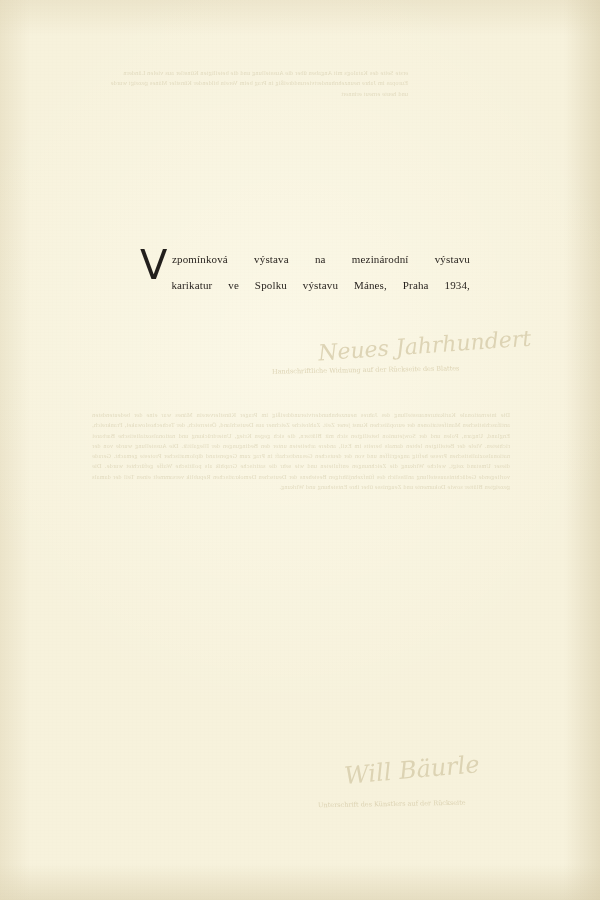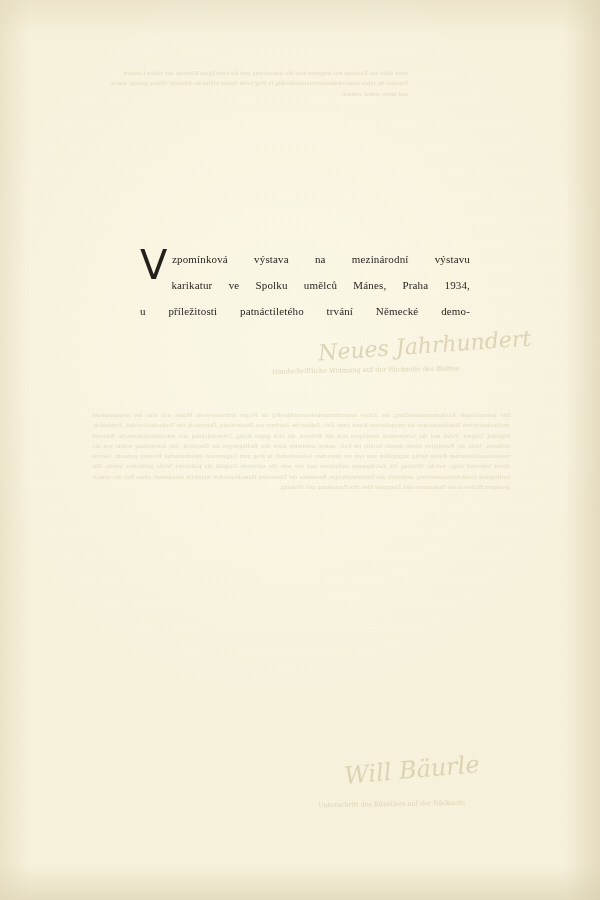--- a/index.html
+++ b/index.html
@@ -165,17 +165,16 @@
   <div class="ghost-sign" id="ghost-sign-1-sub">Handschriftliche Widmung auf der Rückseite des Blattes</div>
 
   <div class="bleed" id="bleed-body">Die internationale Karikaturenausstellung des Jahres neunzehnhundertvierunddreißig im Prager Künstlerverein Mánes war eine der bedeutendsten antifaschistischen Manifestationen der europäischen Kunst jener Zeit. Zahlreiche Zeichner aus Deutschland, Österreich, der Tschechoslowakei, Frankreich, England, Ungarn, Polen und der Sowjetunion beteiligten sich mit Blättern, die sich gegen Krieg, Unterdrückung und nationalsozialistische Barbarei richteten. Viele der Beteiligten lebten damals bereits im Exil, andere arbeiteten unter den Bedingungen der Illegalität. Die Ausstellung wurde von der nationalsozialistischen Presse heftig angegriffen und von der deutschen Gesandtschaft in Prag zum Gegenstand diplomatischer Proteste gemacht. Gerade dieser Umstand zeigt, welche Wirkung die Zeichnungen entfalteten und wie sehr die satirische Graphik als politische Waffe gefürchtet wurde. Die vorliegende Gedächtnisausstellung anlässlich des fünfzehnjährigen Bestehens der Deutschen Demokratischen Republik versammelt einen Teil der damals gezeigten Blätter sowie Dokumente und Zeugnisse über ihre Entstehung und Wirkung.</div>
 
   <div class="ghost-sign" id="ghost-sign-2">Will Bäurle</div>
   <div class="ghost-sign" id="ghost-sign-2-sub">Unterschrift des Künstlers auf der Rückseite</div>
 
   <div id="main-text-block">
     <span id="drop-cap">V</span>
     <div class="body-line" id="line-1">zpomínková  výstava  na  mezinárodní  výstavu</div>
-    <div class="body-line" id="line-2">karikatur  ve  Spolku  umělců  Mánes,  Praha 1934,</div>
-    <div class="body-line" id="line-3">u příležitosti patnáctiletého trvání Německé demo-</div>
+    <div class="body-line" id="line-2">karikatur  ve  Spolku  výstavu  Mánes,  Praha 1934,</div>
   </div>
 
 </div>
 
 </body></html>

